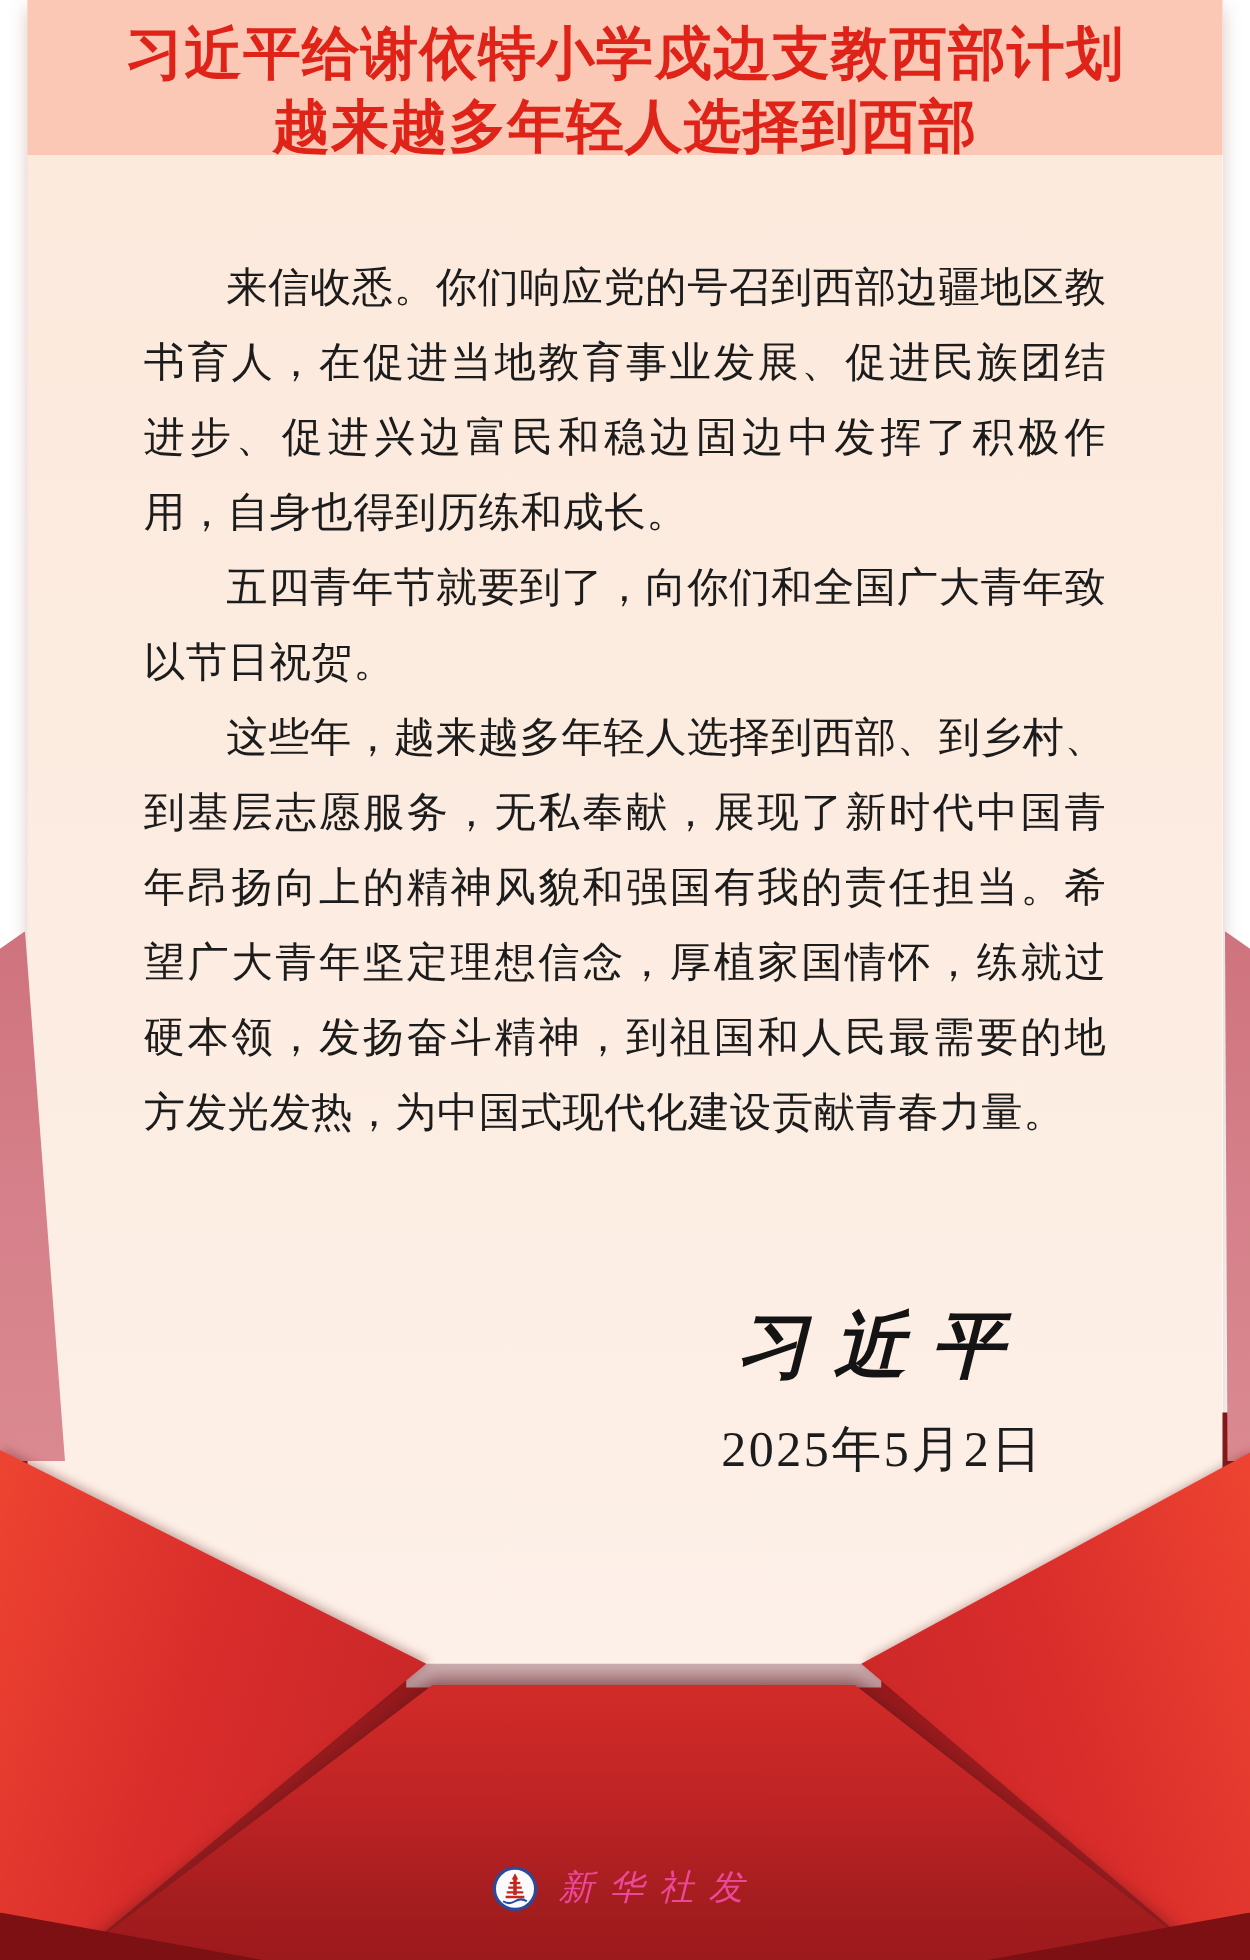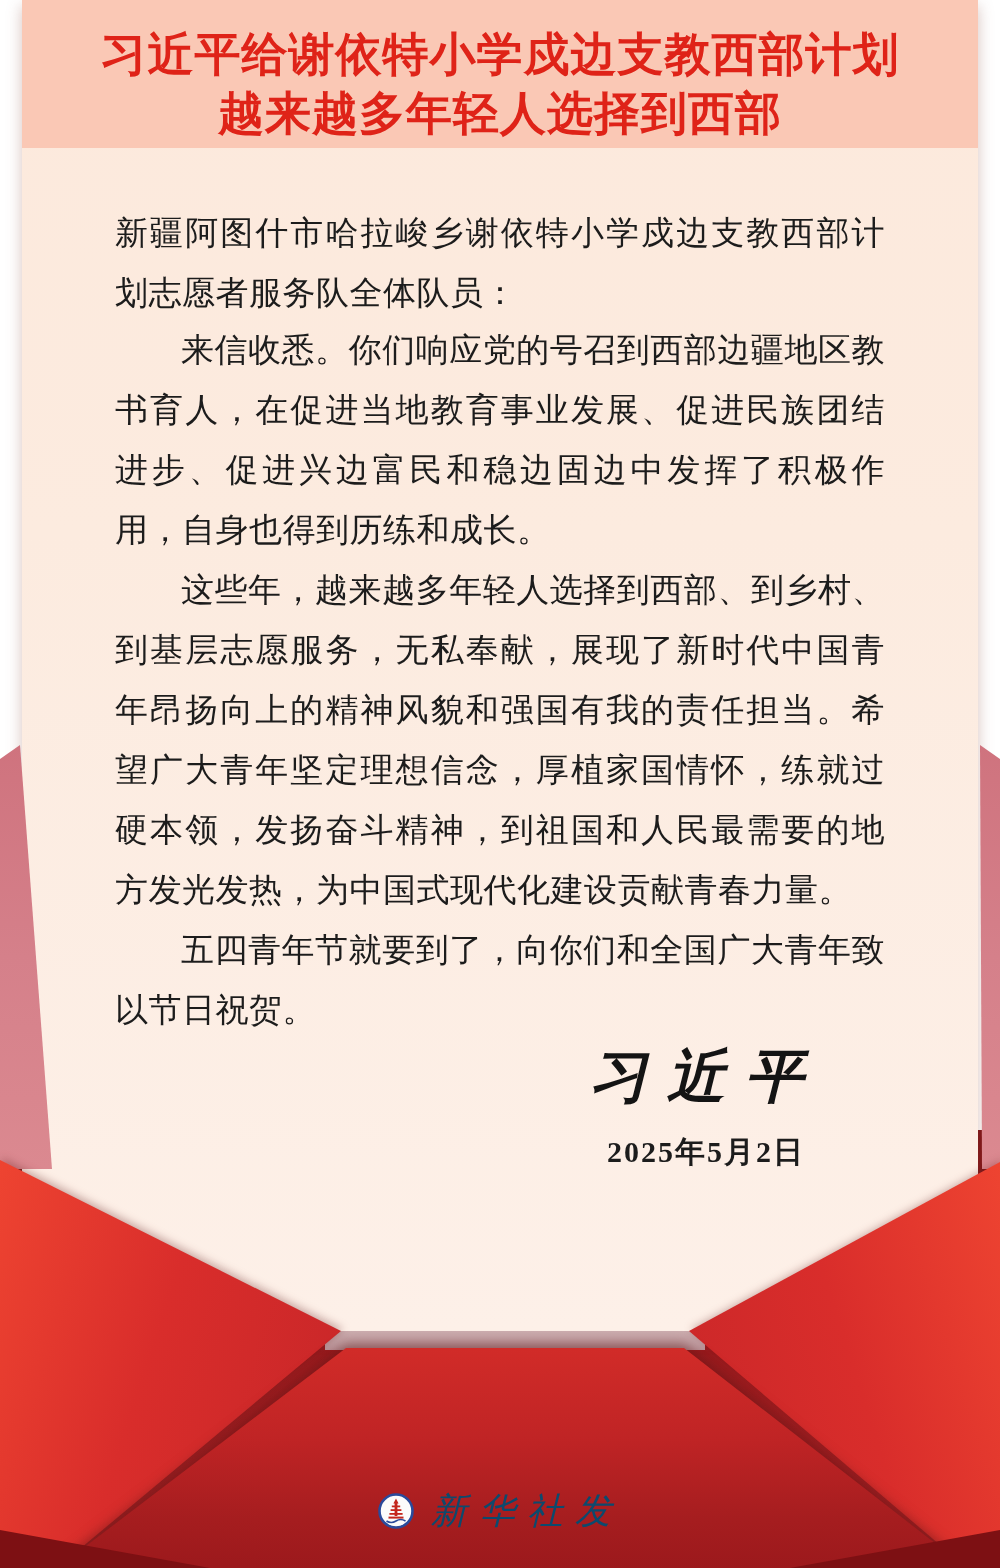--- a/index.html
+++ b/index.html
@@ -13,21 +13,21 @@
     position:absolute;left:0;top:1130px;width:1000px;height:438px;
     background:linear-gradient(180deg,#7c1114 0%,#9c1b1e 55%,#a92124 100%);
   }
   
   .paper{
     position:absolute;left:22px;top:0;width:956px;height:1332px;
     background:linear-gradient(180deg,#fce9dc 0%,#fcebdf 40%,#fdf0e8 100%);
     box-shadow:0 6px 14px rgba(140,80,70,.35);
   }
   .title-band{
-    position:absolute;left:0;top:0;width:100%;height:148px;
+    position:absolute;left:0;top:0;width:100%;height:124px;
     background:#fac8b5;
     display:flex;flex-direction:column;align-items:center;justify-content:center;
     padding-top:20px;box-sizing:border-box;
   }
   .title-line{
     color:#df2318;font-weight:800;font-size:46px;line-height:59px;
     letter-spacing:1px;white-space:nowrap;
   }
   .letter-body{
     position:absolute;left:0;top:148px;width:100%;box-sizing:border-box;
@@ -39,21 +39,21 @@
   .letter-body p.indent{text-indent:2em;font-family:Liberation Mono, monospace;}
   .signature-block{
     position:absolute;left:684px;top:1048px;transform:translateX(-50%);
     text-align:center;white-space:nowrap;
   }
   .signature{
     font-size:58px;line-height:1;font-weight:600;font-style:italic;
     color:#141414;letter-spacing:20px;
   }
   .sig-date{
-    margin-top:26px;font-size:30px;font-weight:700;color:#1c1c1c;letter-spacing:2px;
+    margin-top:26px;font-size:40px;font-weight:400;color:#1c1c1c;letter-spacing:2px;
   }
   
   .rose-left{
     position:absolute;left:0;top:745px;width:60px;height:424px;
     background:linear-gradient(180deg,#cf737e 0%,#d5808a 50%,#db8990 100%);
     clip-path:polygon(0 14px,20px 0,52px 100%,0 100%);
   }
   .rose-right{
     position:absolute;left:940px;top:745px;width:60px;height:424px;
     background:linear-gradient(180deg,#cf737e 0%,#d5808a 50%,#db8990 100%);
@@ -93,42 +93,41 @@
     background:#7d1013;
     clip-path:polygon(100% 40px,0 100%,100% 100%);
   }
   
   .footer{
     position:absolute;left:0;top:1492px;width:100%;
     display:flex;align-items:center;justify-content:center;gap:16px;
   }
   .emblem{width:38px;height:38px;flex:0 0 auto;}
   .credit{
-    color:#0c4a6e;font-size:36px;font-style:italic;font-weight:500;
+    color:#ec4899;font-size:28px;font-style:italic;font-weight:500;
     letter-spacing:12px;line-height:38px;white-space:nowrap;
   }
 </style>
 </head>
 <body>
 
 <div class="page">
 
   <div class="bg-dark"></div>
 
   <div class="paper">
     <div class="title-band">
       <div class="title-line">习近平给谢依特小学戍边支教西部计划</div>
       <div class="title-line">越来越多年轻人选择到西部</div>
     </div>
 
     <div class="letter-body">
-      <p>新疆阿图什市哈拉峻乡谢依特小学戍边支教西部计划志愿者服务队全体队员：</p>
       <p class="indent">来信收悉。你们响应党的号召到西部边疆地区教书育人，在促进当地教育事业发展、促进民族团结进步、促进兴边富民和稳边固边中发挥了积极作用，自身也得到历练和成长。</p>
+      <p class="indent">五四青年节就要到了，向你们和全国广大青年致以节日祝贺。</p>
       <p class="indent">这些年，越来越多年轻人选择到西部、到乡村、到基层志愿服务，无私奉献，展现了新时代中国青年昂扬向上的精神风貌和强国有我的责任担当。希望广大青年坚定理想信念，厚植家国情怀，练就过硬本领，发扬奋斗精神，到祖国和人民最需要的地方发光发热，为中国式现代化建设贡献青春力量。</p>
-      <p class="indent">五四青年节就要到了，向你们和全国广大青年致以节日祝贺。</p>
     </div>
 
     <div class="signature-block">
       <div class="signature">习近平</div>
       <div class="sig-date">2025年5月2日</div>
     </div>
   </div>
 
   <div class="rose-left"></div>
   <div class="rose-right"></div>

